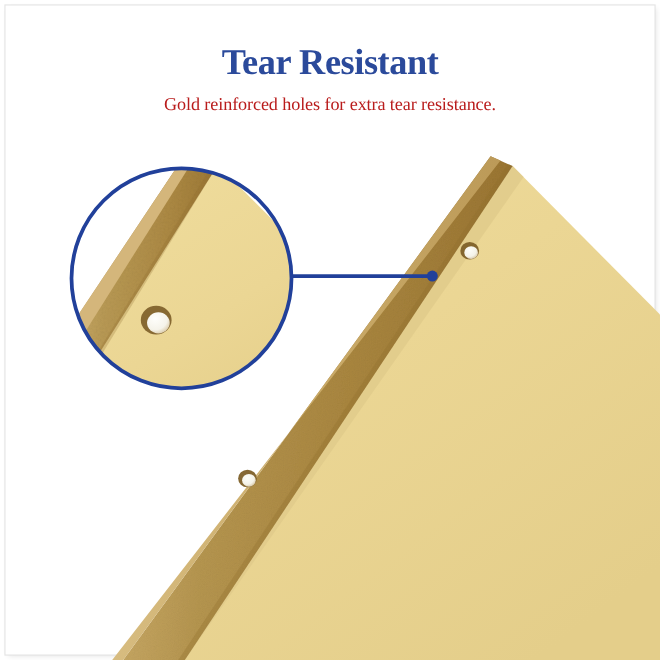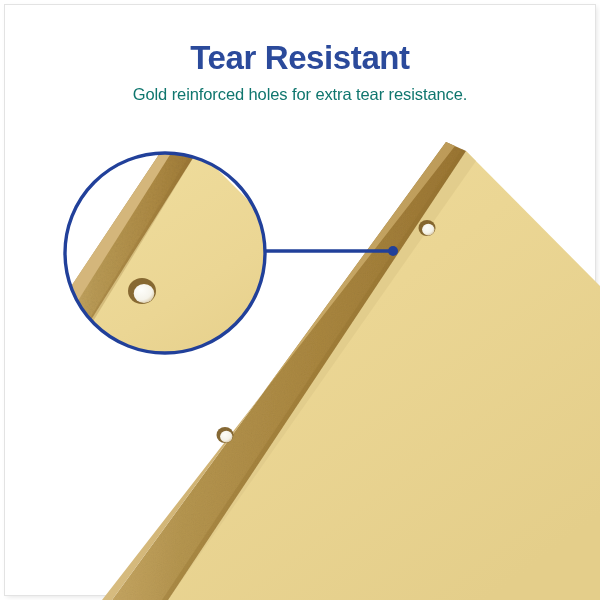--- a/index.html
+++ b/index.html
@@ -6,21 +6,21 @@
     margin: 0;
     padding: 0;
     background: #ffffff;
   }
   #product-card {
     position: relative;
     width: 600px;
     height: 600px;
     background: #ffffff;
     overflow: hidden;
-    font-family: Liberation Sans, sans-serif;
+    font-family: Liberation Serif, serif;
   }
   
   #card-frame {
     position: absolute;
     left: 5px;
     top: 5px;
     right: 5px;
     bottom: 5px;
     background: #ffffff;
     box-shadow: 0 0 0 1px #e3e3e3, 2px 2px 5px rgba(0,0,0,0.10);
@@ -42,21 +42,21 @@
     letter-spacing: -0.4px;
     line-height: 1.08;
     color: #2B4A9B;
   }
   #subhead {
     margin: 0;
     padding-top: 9px;
     font-size: 16.5px;
     font-weight: normal;
     letter-spacing: -0.1px;
-    color: #0f766e;
+    color: #b91c1c;
   }
   #photo-stage {
     position: absolute;
     left: 0;
     top: 0;
     width: 600px;
     height: 600px;
     z-index: 2;
   }
   #photo-stage svg { display: block; }

